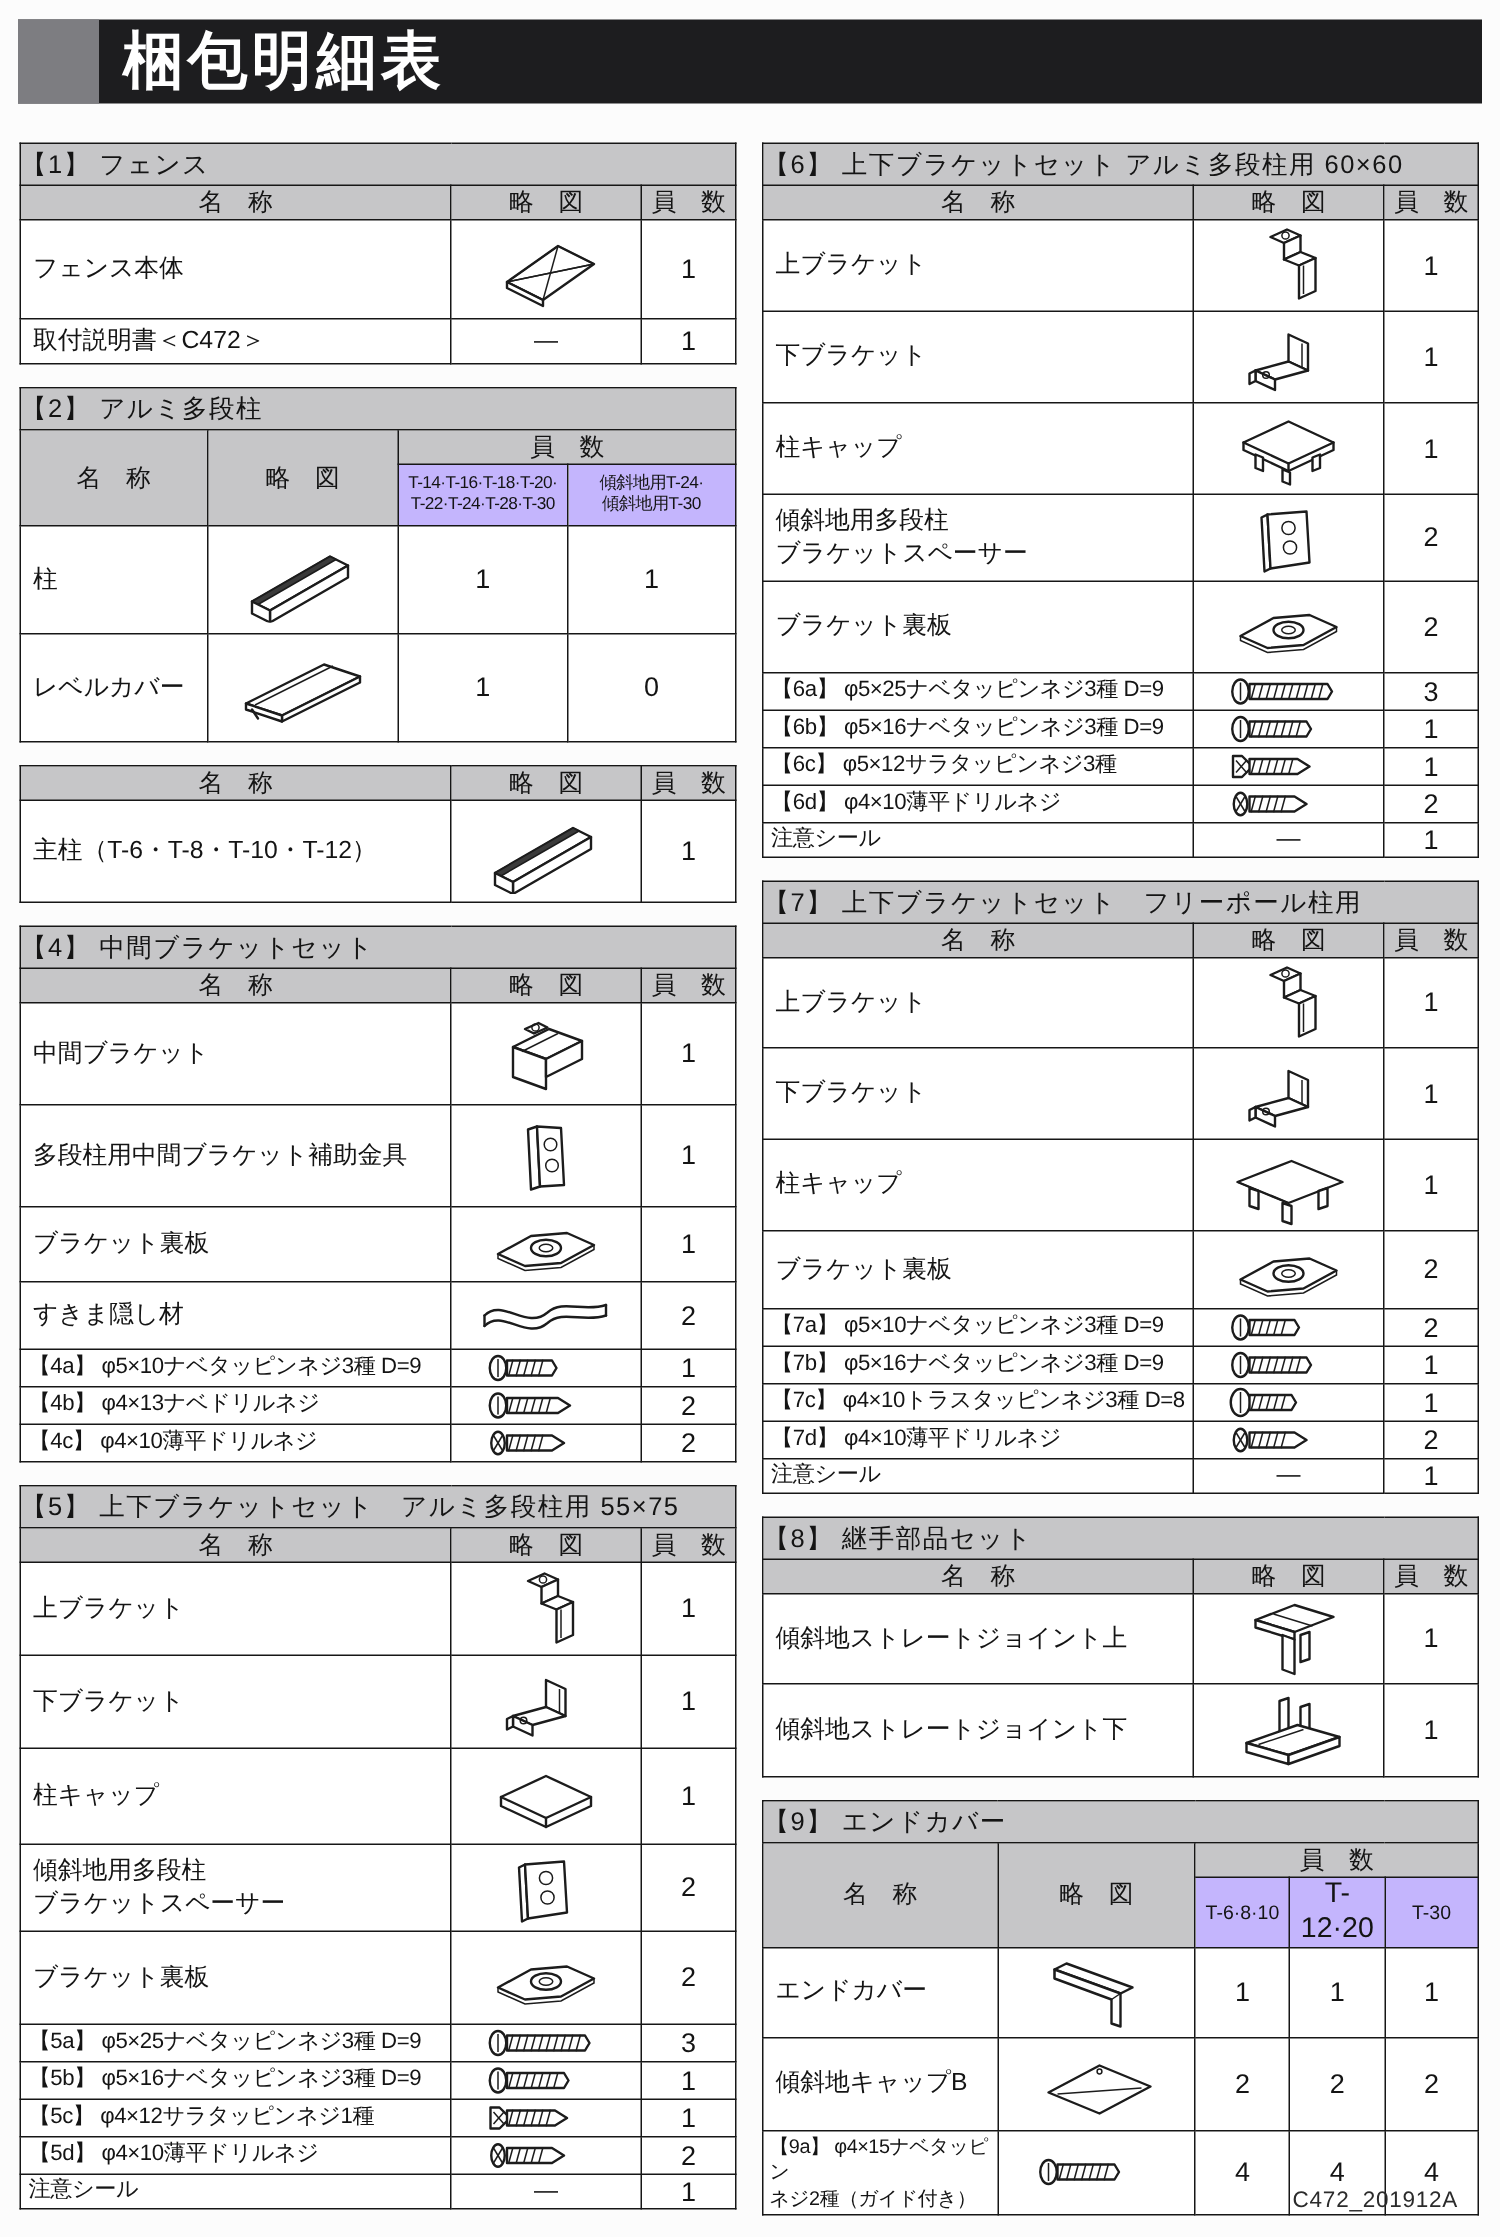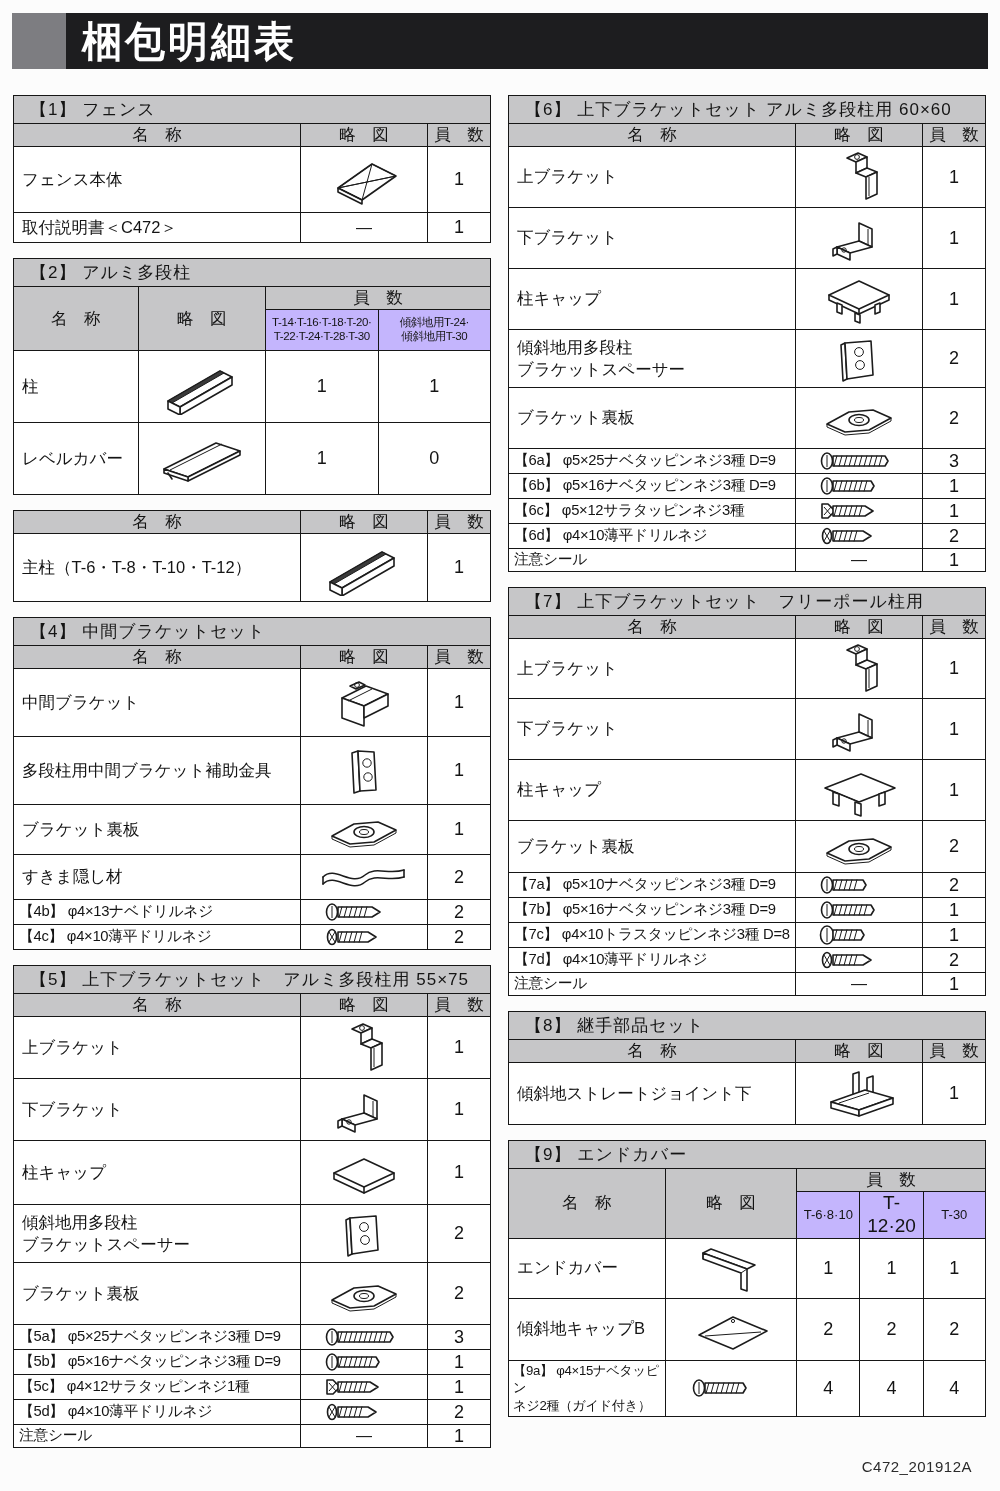--- a/index.html
+++ b/index.html
@@ -32,21 +32,21 @@
   table{
     border-collapse:collapse;table-layout:fixed;width:100%;
     margin-bottom:15px;background:#ffffff;
   }
   td{
     border:1.6px solid #161616;
     padding:0;vertical-align:middle;
     overflow:hidden;
   }
   .sec-title{
-    background:#c6c6c8;font-size:17px;padding:2px 16px;height:21px;
+    background:#c6c6c8;font-size:17px;padding:2px 0;height:21px;
     letter-spacing:1px;
   }
   .hd{
     background:#c6c6c8;text-align:center;font-size:16.5px;height:22px;
   }
   .sub-hd{
     background:#c4b5fd;text-align:center;font-size:11.5px;line-height:1.2;
     white-space:pre-line;letter-spacing:-0.4px;height:40px;
   }
   .name{
@@ -236,20 +236,34 @@
             <td class="name">すきま隠し材</td>
             <td class="diagram"><span><svg width="96" height="44" viewBox="0 0 96 44">
                   <path class="ln" d="M7,22 C19,10 35,32 49,20 C59,11 73,20 88,15"></path>
                   <path class="ln" d="M7,29 C19,17 35,39 49,27 C59,18 73,27 88,22"></path>
                   <line class="ln" x1="7" y1="22" x2="7" y2="29"></line>
                   <line class="ln" x1="88" y1="15" x2="88" y2="22"></line>
                 </svg></span></td>
             <td class="qty">2</td>
           </tr>
           <tr style="height: 23px;">
+            <td class="name compact">【4a】 φ5×10ナベタッピンネジ3種 D=9</td>
+            <td class="diagram"><span><svg width="84" height="24" viewBox="0 0 84 24">
+                  <ellipse class="fw" cx="10" cy="12" rx="5.5" ry="8"></ellipse>
+                  <line class="thin" x1="10" y1="6" x2="10" y2="18"></line>
+                  <polygon class="fw" points="16,7 46,7 49,12 46,17 16,17"></polygon>
+                  <line class="thin" x1="20" y1="6.5" x2="17" y2="17.5"></line>
+                  <line class="thin" x1="25" y1="6.5" x2="22" y2="17.5"></line>
+                  <line class="thin" x1="30" y1="6.5" x2="27" y2="17.5"></line>
+                  <line class="thin" x1="35" y1="6.5" x2="32" y2="17.5"></line>
+                  <line class="thin" x1="40" y1="6.5" x2="37" y2="17.5"></line>
+                </svg></span></td>
+            <td class="qty">1</td>
+          </tr>
+          <tr style="height: 23px;">
             <td class="name compact">【4b】 φ4×13ナベドリルネジ</td>
             <td class="diagram"><span><svg width="84" height="24" viewBox="0 0 84 24">
                   <ellipse class="fw" cx="10" cy="12" rx="5.5" ry="8"></ellipse>
                   <line class="thin" x1="10" y1="6" x2="10" y2="18"></line>
                   <polygon class="fw" points="16,7 50,7 58,12 50,17 16,17"></polygon>
                   <line class="thin" x1="20" y1="6.5" x2="17" y2="17.5"></line>
                   <line class="thin" x1="25" y1="6.5" x2="22" y2="17.5"></line>
                   <line class="thin" x1="30" y1="6.5" x2="27" y2="17.5"></line>
                   <line class="thin" x1="35" y1="6.5" x2="32" y2="17.5"></line>
                   <line class="thin" x1="40" y1="6.5" x2="37" y2="17.5"></line>
@@ -697,20 +711,31 @@
         </colgroup>
         <tbody>
           <tr>
             <td colspan="3" class="sec-title">【8】 継手部品セット</td>
           </tr>
           <tr>
             <td class="hd">名　称</td>
             <td class="hd">略　図</td>
             <td class="hd">員　数</td>
           </tr>
+          <tr style="height: 60px;">
+            <td class="name">傾斜地ストレートジョイント上</td>
+            <td class="diagram"><span><svg width="96" height="58" viewBox="0 0 96 58">
+                  <polygon class="fw" points="26,16 52,6 78,14 52,24"></polygon>
+                  <polygon class="fw" points="26,16 52,24 52,29 26,21"></polygon>
+                  <line class="thin" x1="38" y1="12" x2="64" y2="20"></line>
+                  <polygon class="fw" points="44,26 52,29 52,52 44,49"></polygon>
+                  <polygon class="fw" points="56,26 62,24 62,42 56,44"></polygon>
+                </svg></span></td>
+            <td class="qty">1</td>
+          </tr>
           <tr style="height: 62px;">
             <td class="name">傾斜地ストレートジョイント下</td>
             <td class="diagram"><span><svg width="96" height="60" viewBox="0 0 96 60">
                   <polygon class="fw" points="42,10 48,8 48,32 42,34"></polygon>
                   <polygon class="fw" points="56,14 62,12 62,30 56,32"></polygon>
                   <polygon class="fw" points="20,38 54,26 82,34 48,46"></polygon>
                   <polygon class="fw" points="20,38 48,46 48,52 20,44"></polygon>
                   <polygon class="fw" points="48,46 82,34 82,40 48,52"></polygon>
                   <line class="thin" x1="28" y1="39" x2="58" y2="29"></line>
                 </svg></span></td>

